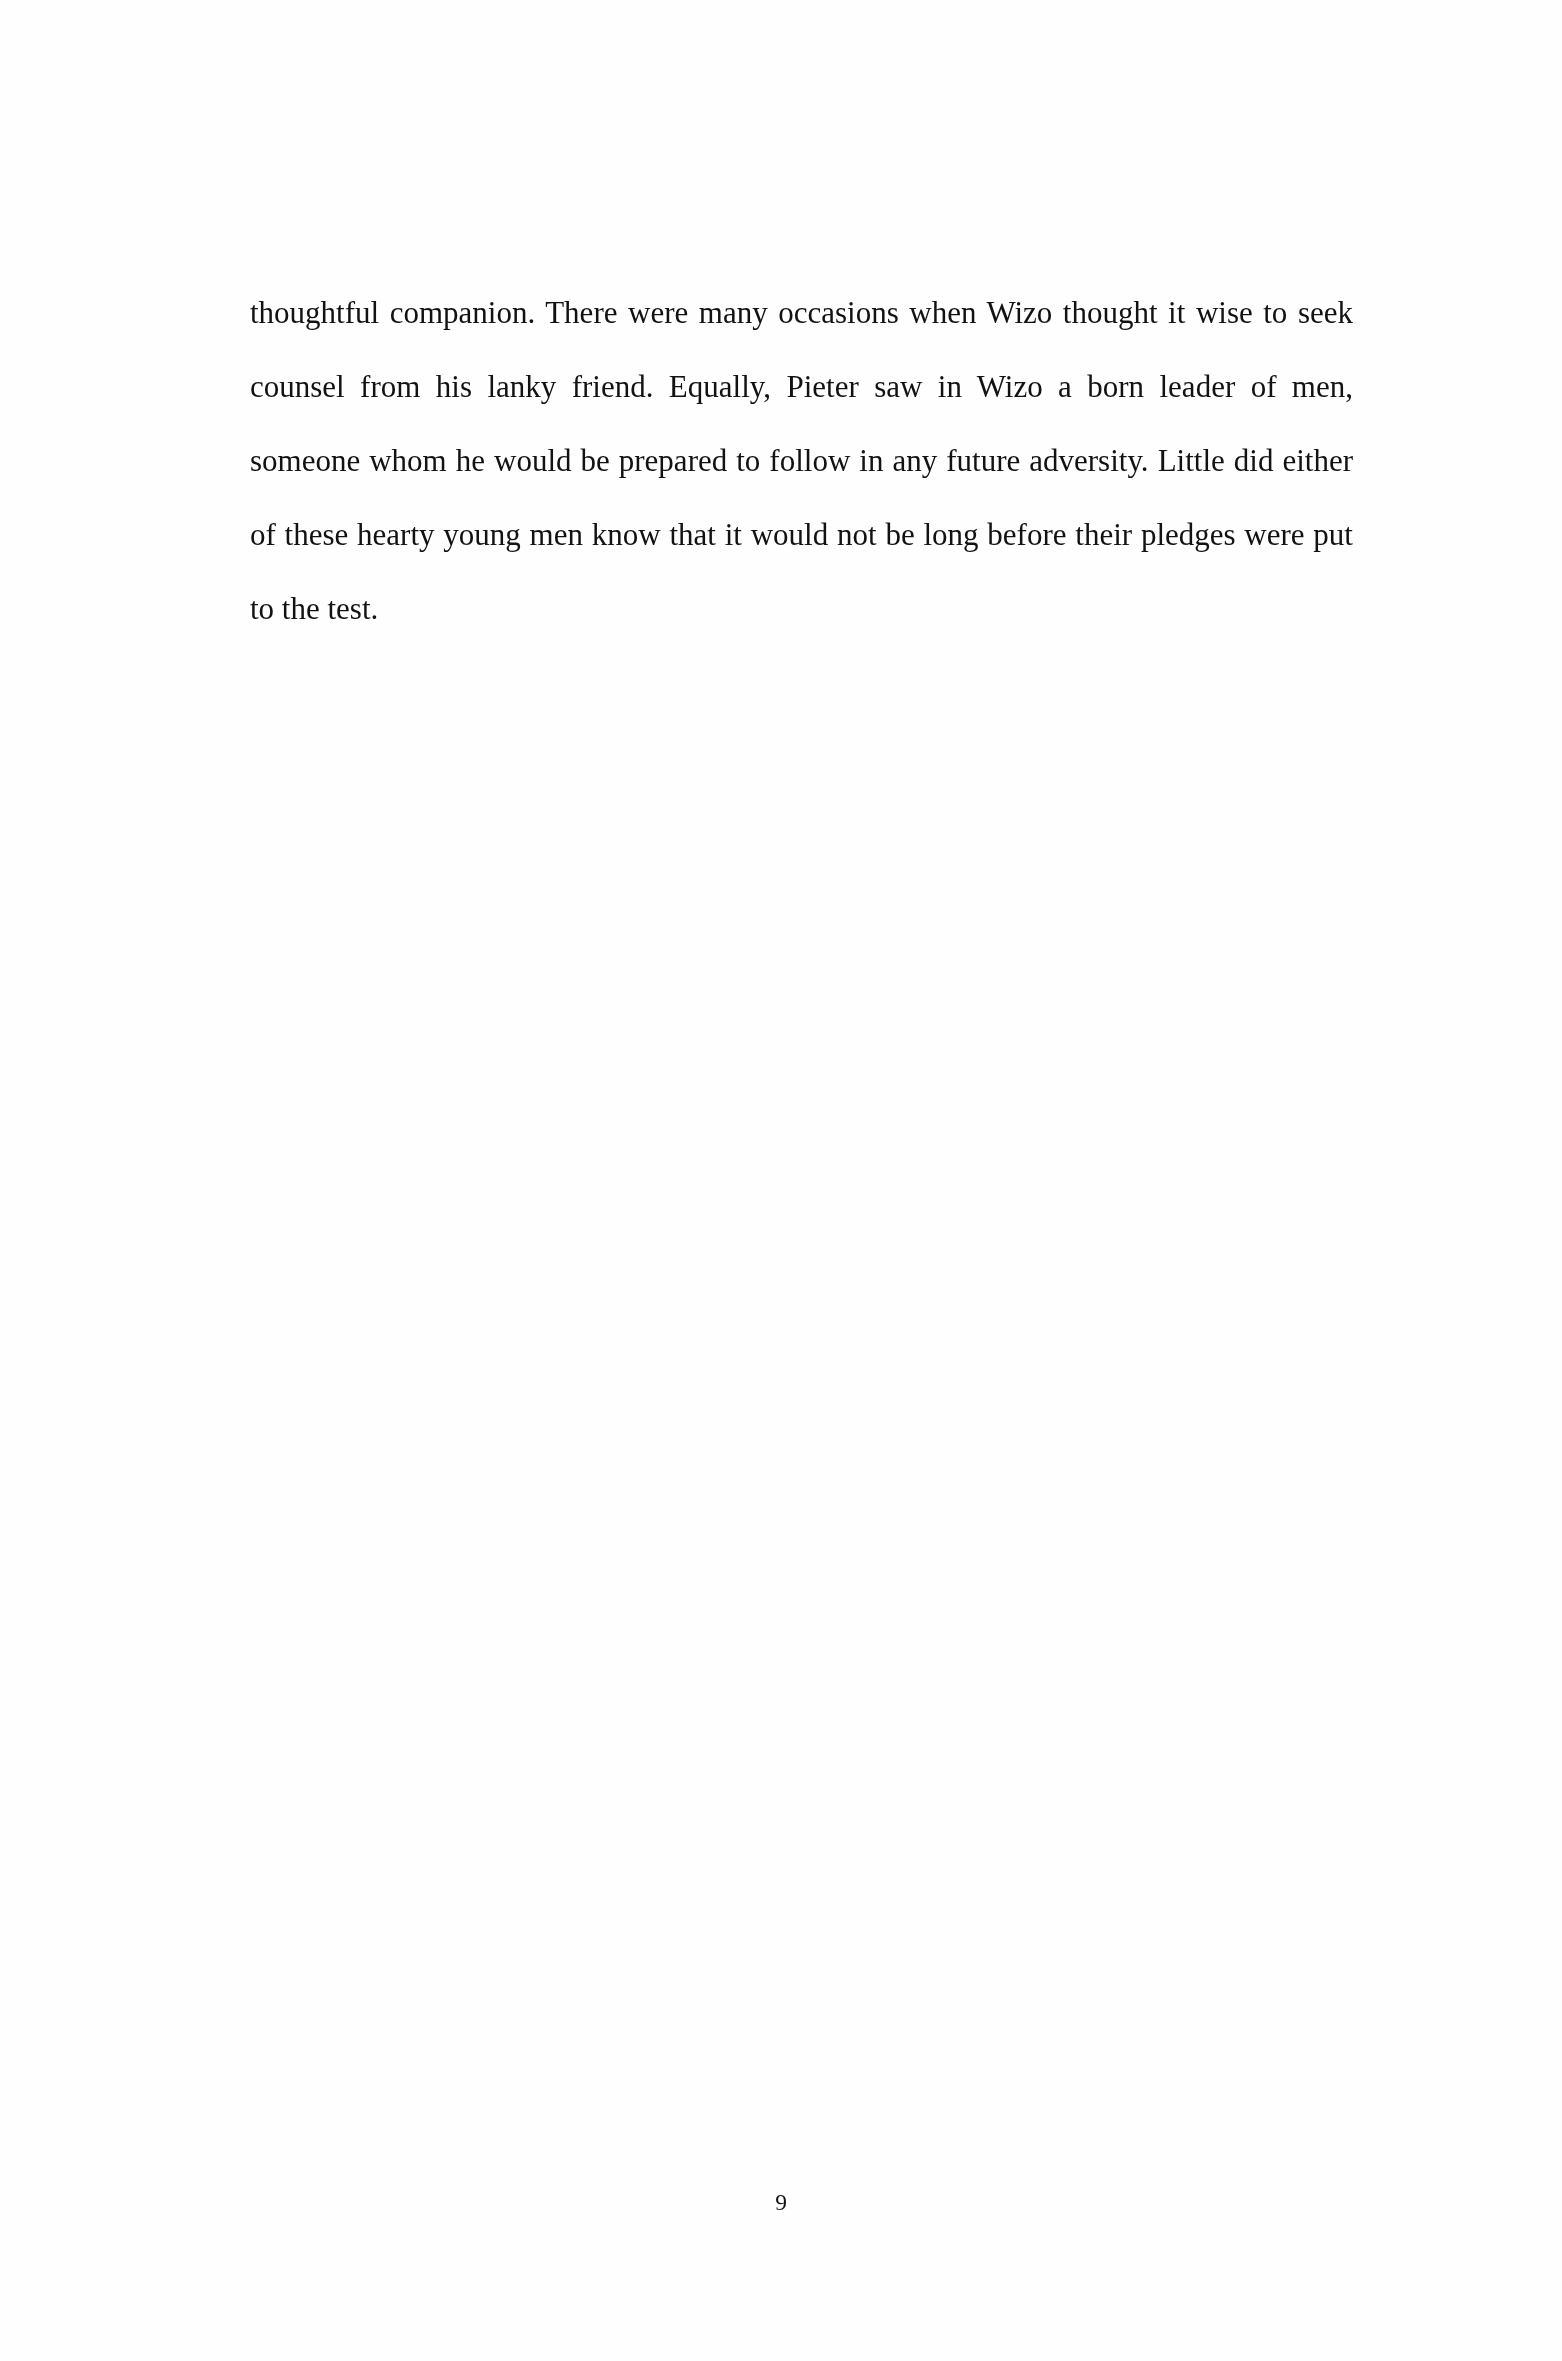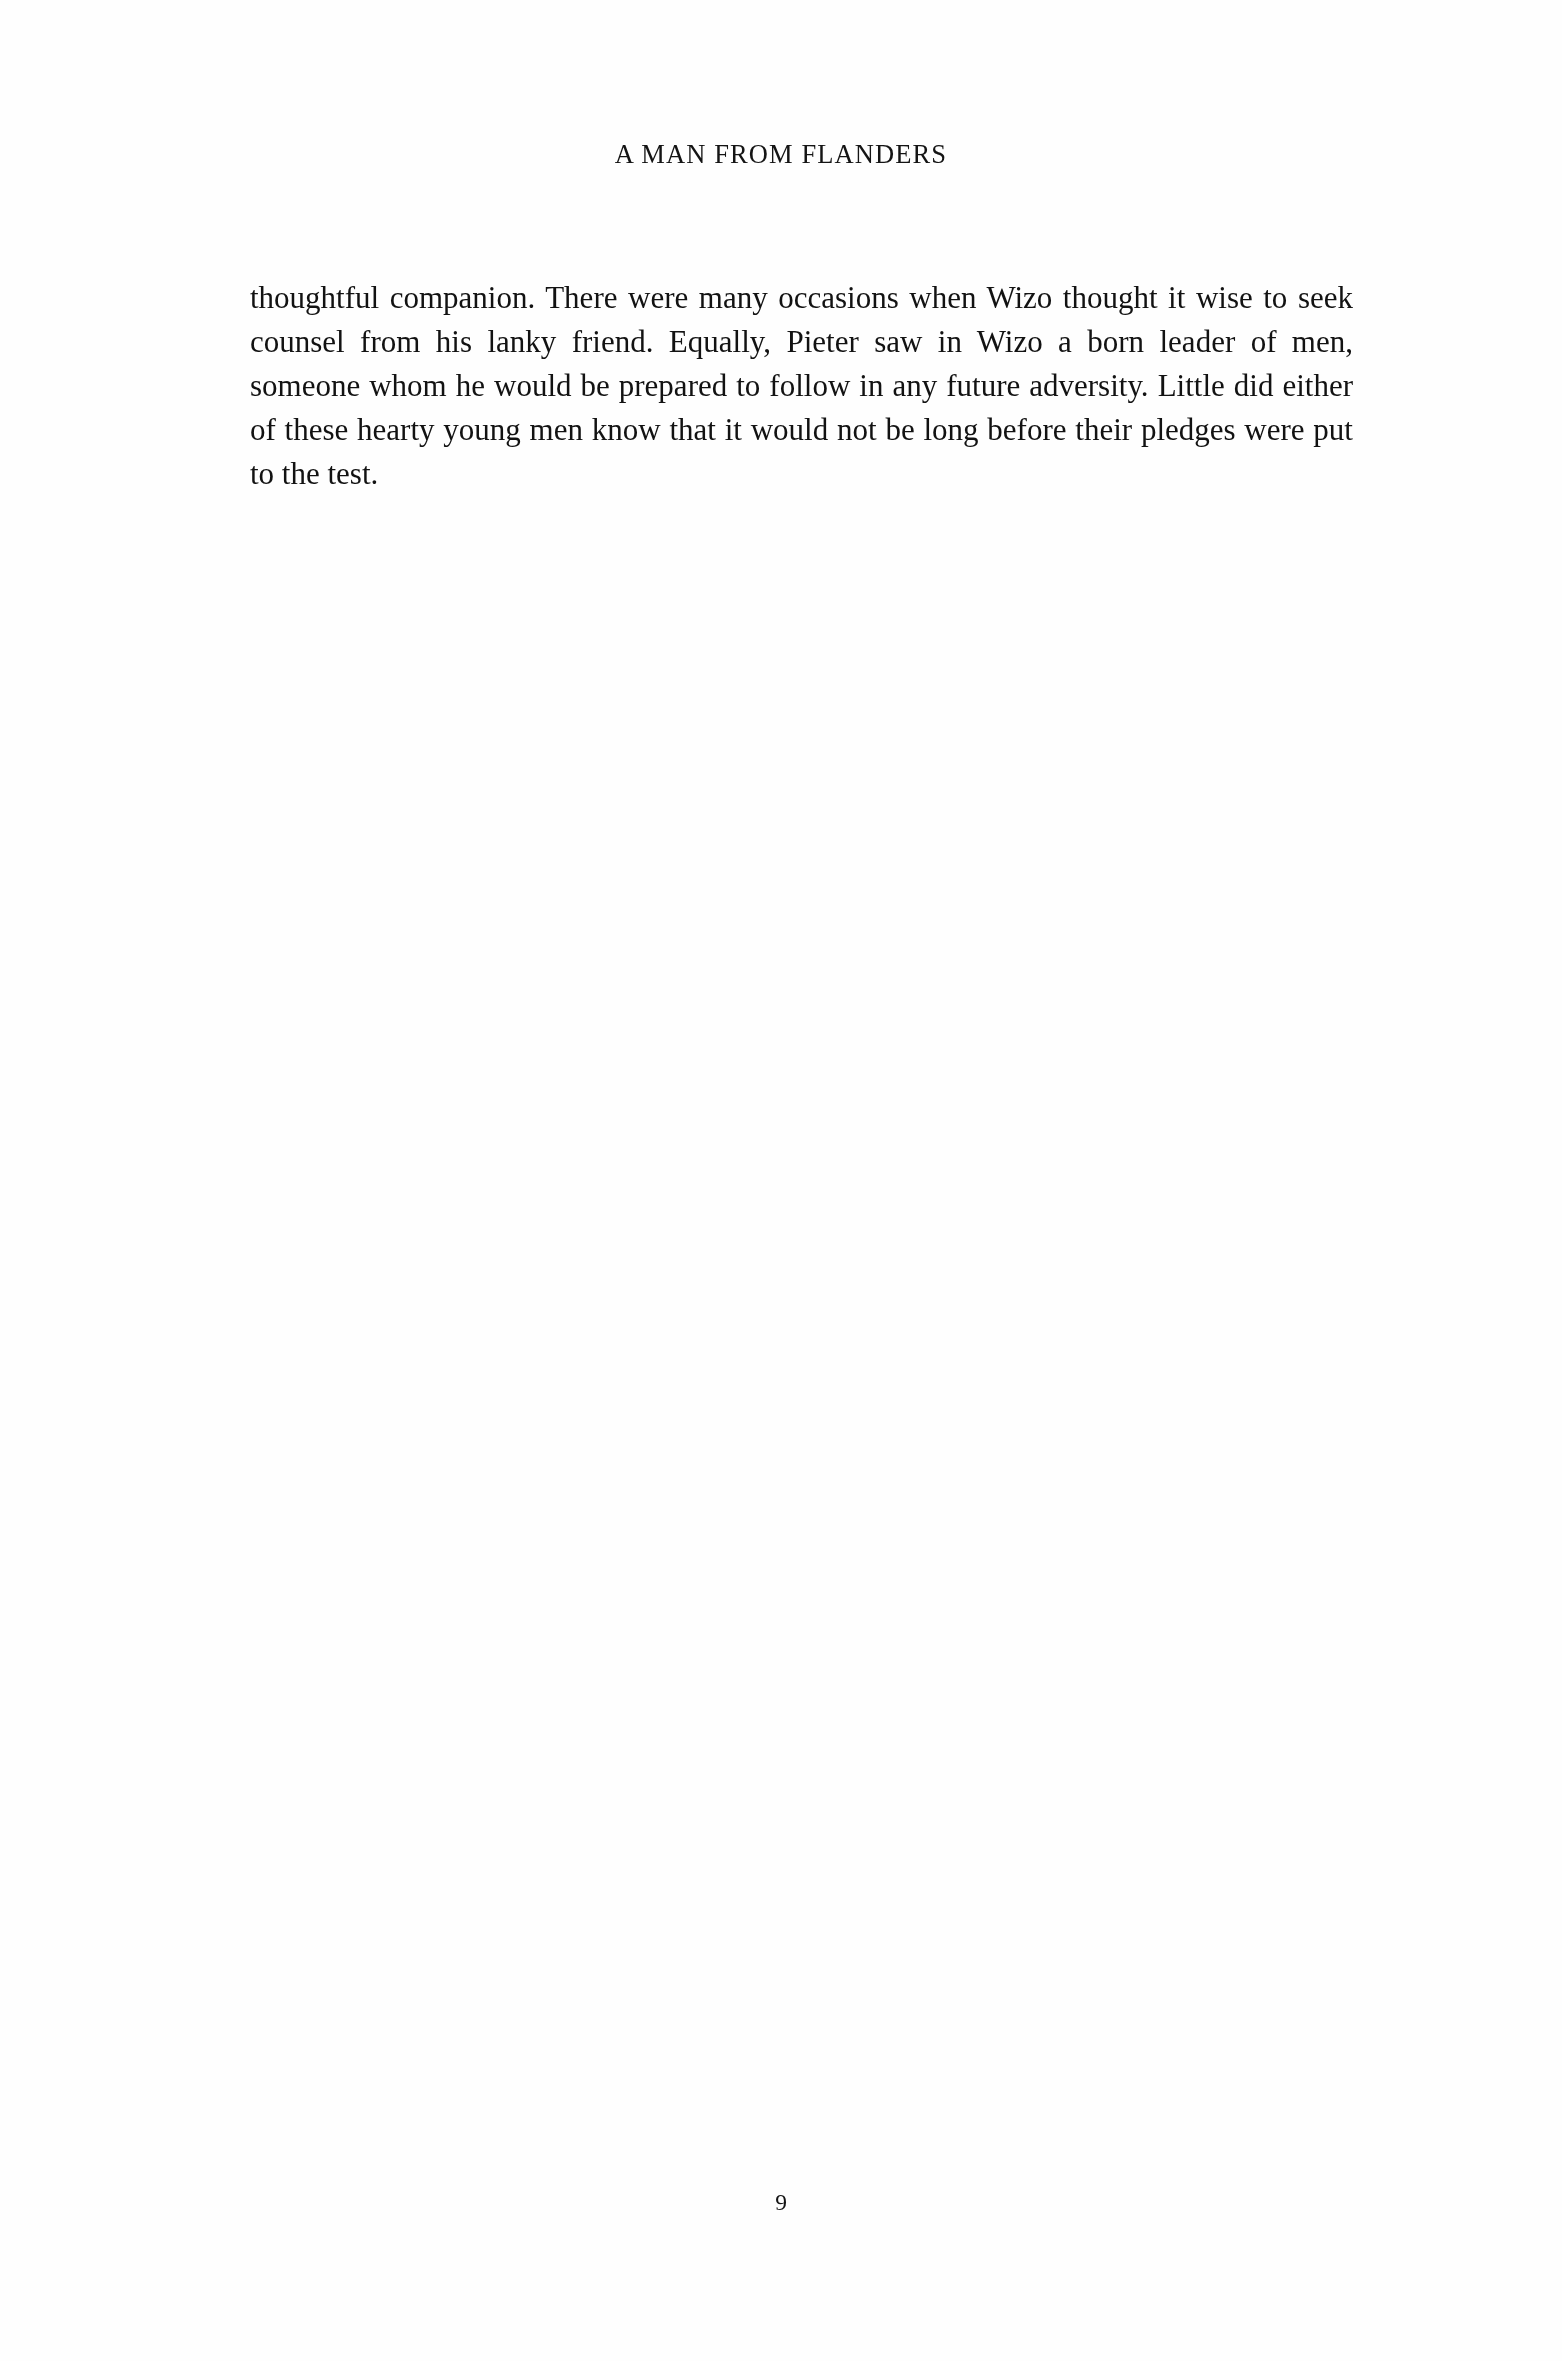--- a/index.html
+++ b/index.html
@@ -37,21 +37,21 @@
   .text-block {
     position: absolute;
     top: 276px;
     left: 250px;
     width: 1103px;
   }
   .body-paragraph {
     margin: 0;
     font-family: "Liberation Serif", serif;
     font-size: 31px;
-    line-height: 44px;
+    line-height: 74px;
     text-align: justify;
     text-justify: inter-word;
     color: #121212;
     hyphens: none;
   }
   .folio {
     position: absolute;
     bottom: 145px;
     left: 0;
     right: 0;
@@ -59,21 +59,20 @@
     font-family: "Liberation Serif", serif;
     font-size: 23.5px;
     color: #141414;
   }
 </style>
 </head>
 <body>
 
 <div class="page">
 
-  <div class="running-head">A Man from Flanders</div>
 
   <div class="text-block">
     <p class="body-paragraph">thoughtful companion. There were many occasions when Wizo thought it wise to seek counsel from his lanky friend. Equally, Pieter saw in Wizo a born leader of men, someone whom he would be prepared to follow in any future adversity. Little did either of these hearty young men know that it would not be long before their pledges were put to the test.</p>
   </div>
 
   <div class="folio">9</div>
 
 </div>
 
 

